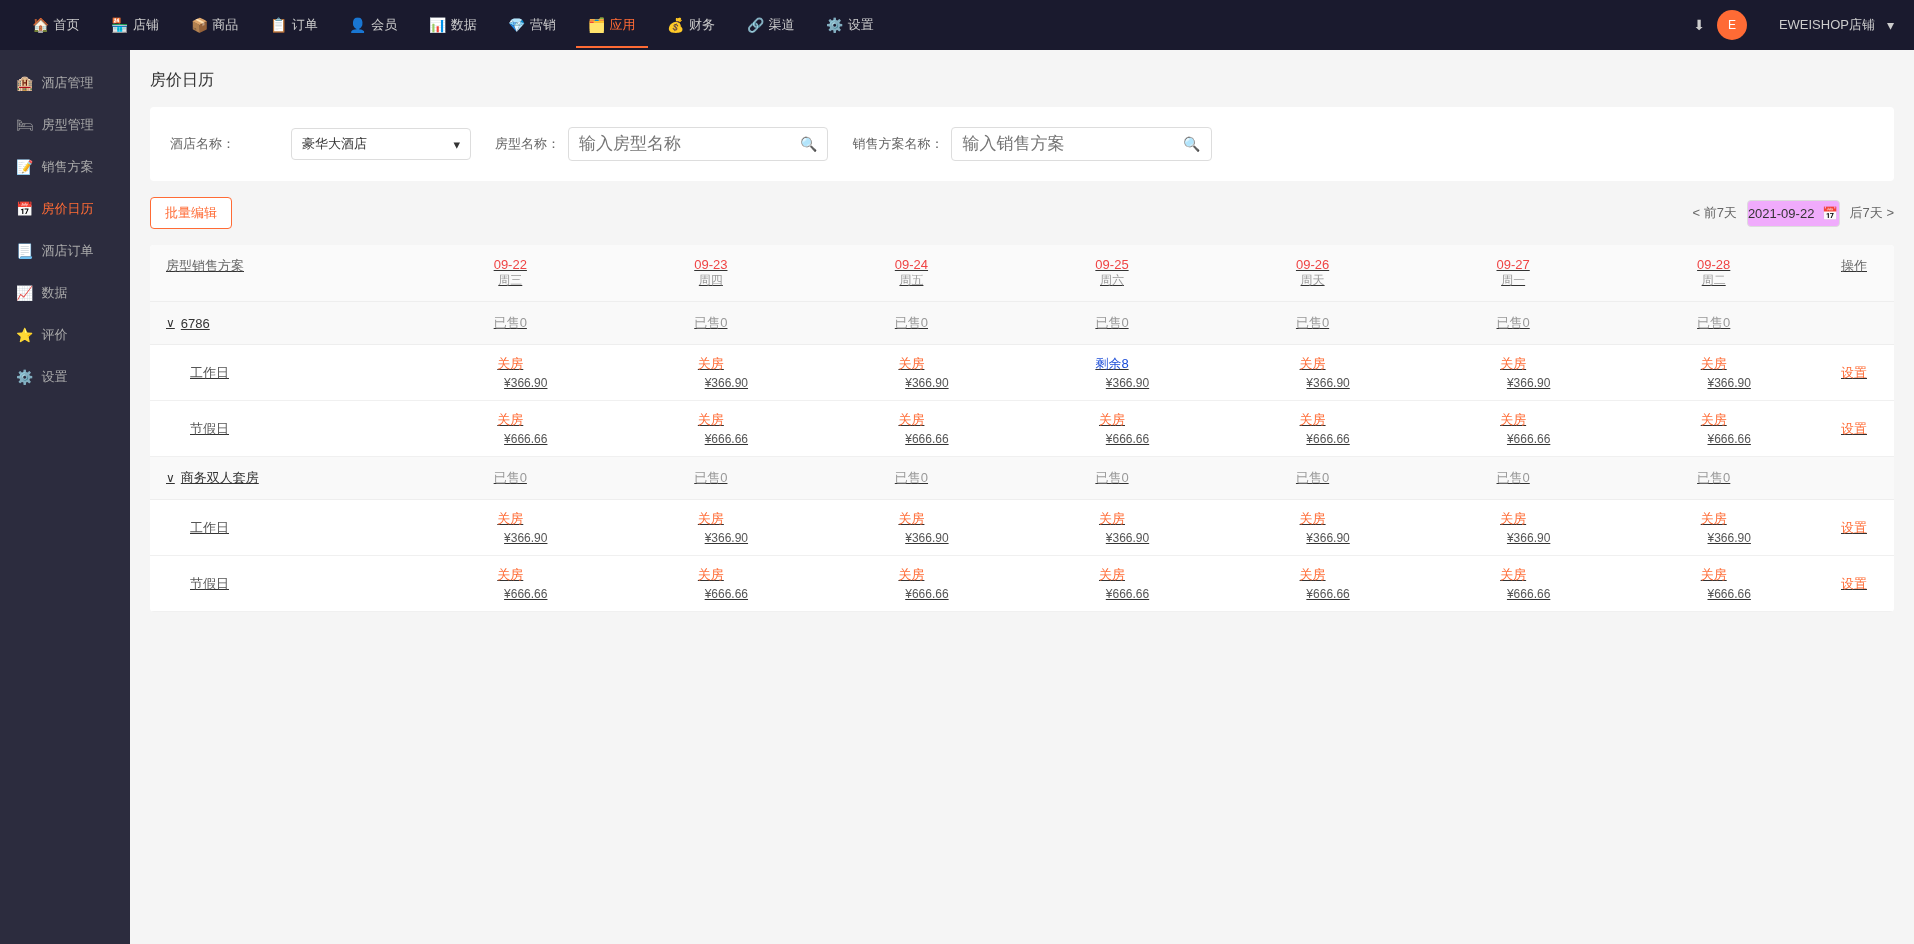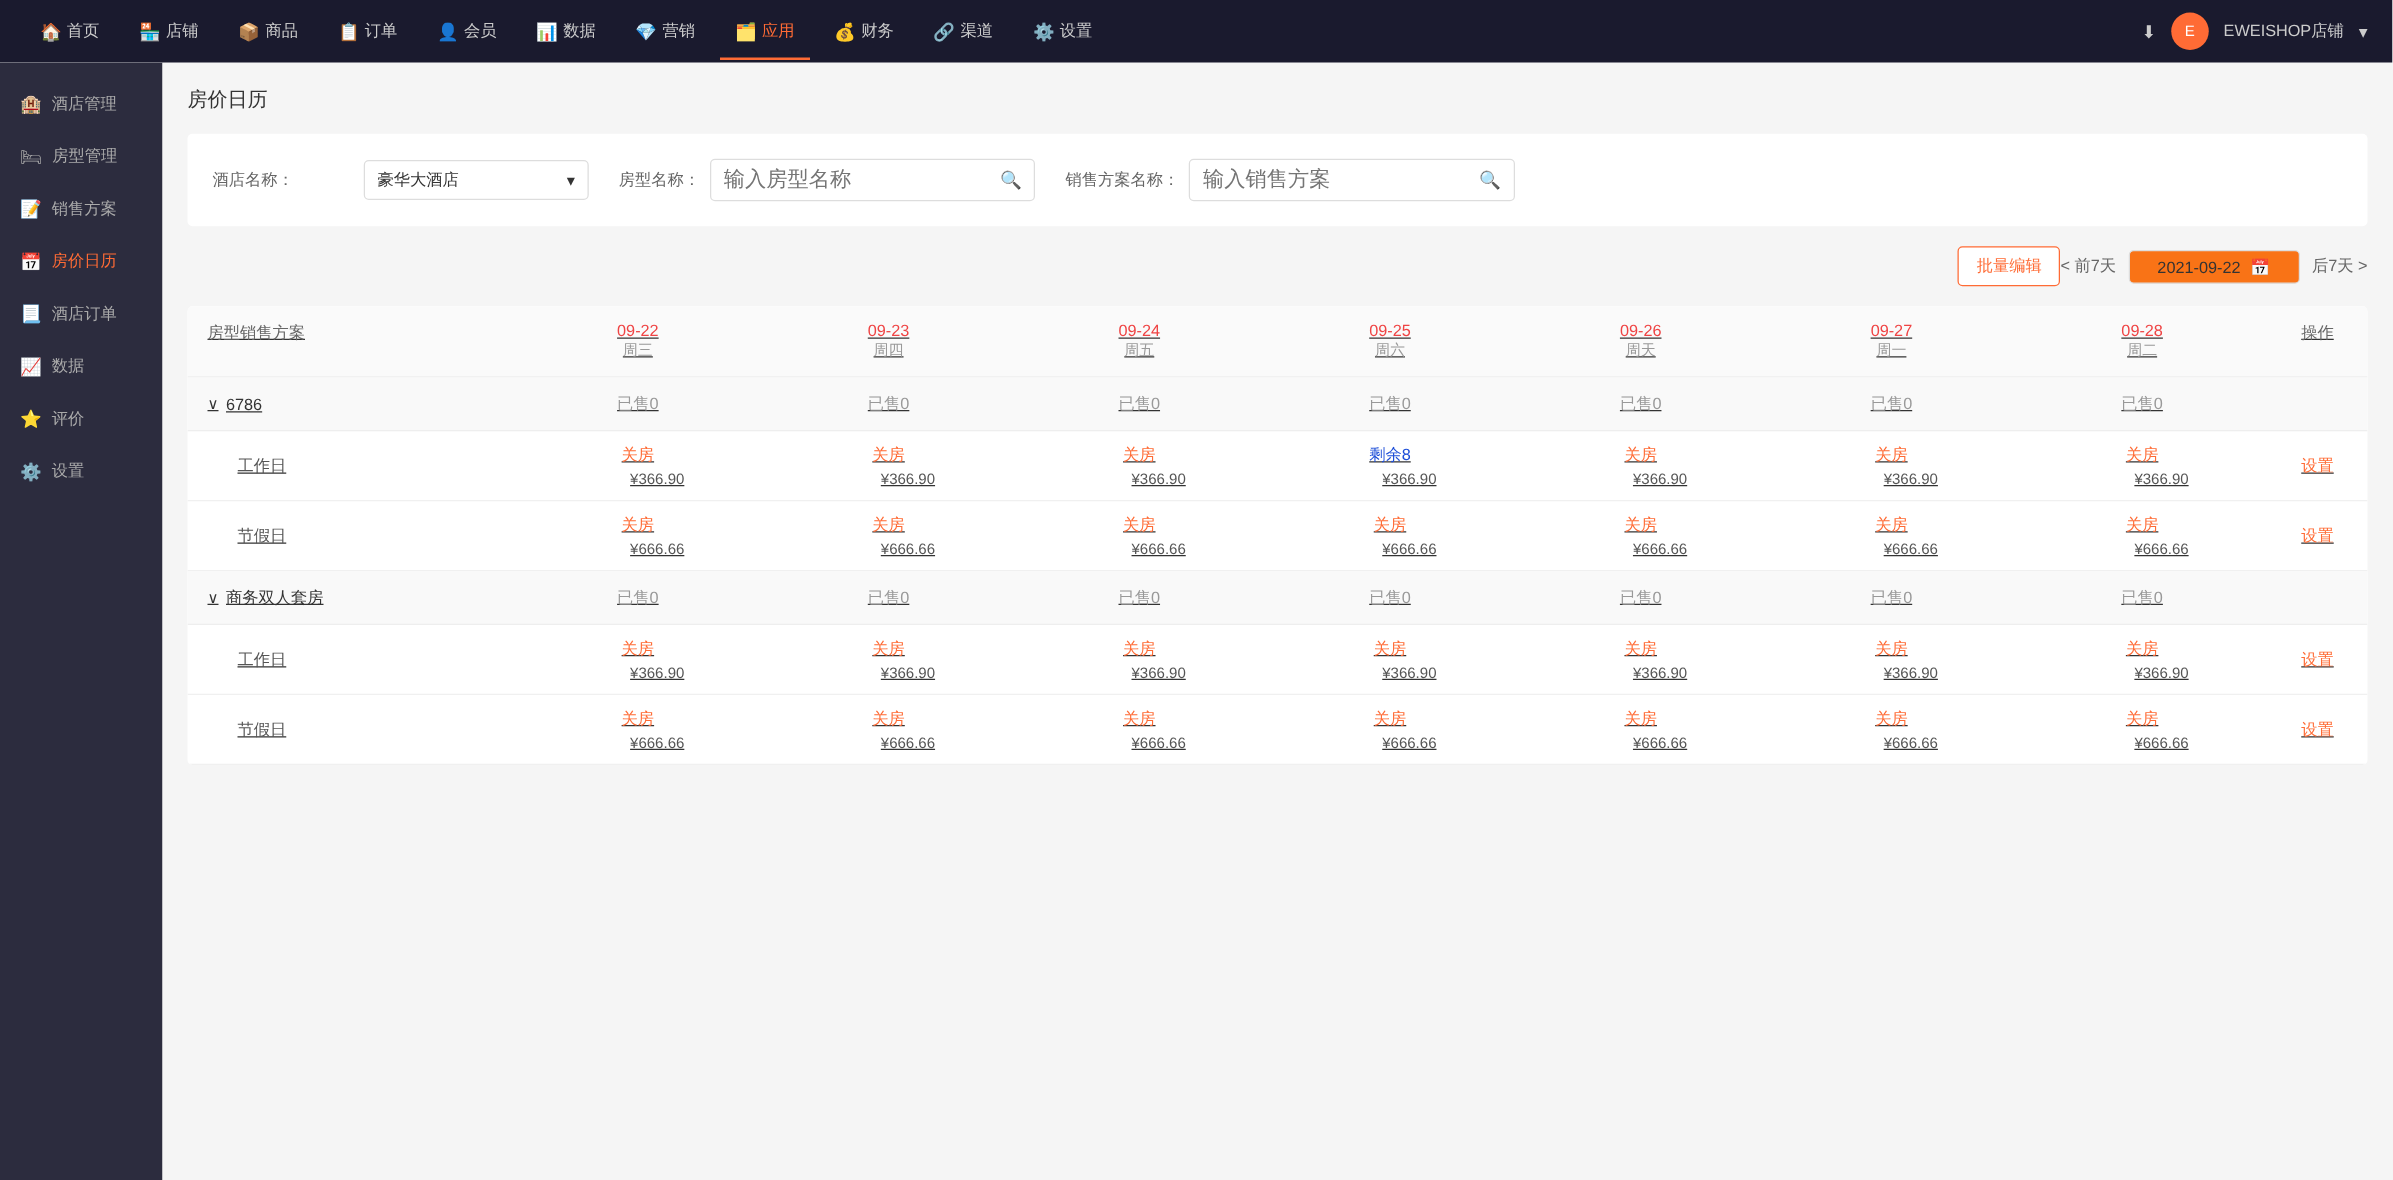--- a/index.html
+++ b/index.html
@@ -47,21 +47,21 @@
       gap: 12px;
       color: #ccc;
     }
     .user-avatar {
       width: 30px; height: 30px;
       background: #ff6b35;
       border-radius: 50%;
       display: flex; align-items: center; justify-content: center;
       color: #fff; font-size: 12px;
     }
-    .user-name { color: #ccc; font-size: 13px; cursor: pointer; }
+    .user-name { color: #ccc; font-size: 13px; cursor: pointer; margin-left: 20px; }
 
     
     .main-layout { display: flex; flex: 1; overflow: hidden; }
 
     
     .sidebar {
       width: 130px;
       background: #2c2c3e;
       padding: 12px 0;
       flex-shrink: 0;
@@ -140,21 +140,21 @@
       font-size: 17px;
       flex: 1;
       color: #999;
     }
     .search-icon-btn { color: #999; cursor: pointer; font-size: 14px; }
 
     
     .calendar-toolbar {
       display: flex;
       align-items: center;
-      justify-content: flex-end;
+      justify-content: space-between;
       margin-bottom: 16px;
     }
     .batch-edit-btn {
       border: 1px solid #ff6b35;
       color: #ff6b35;
       background: #fff;
       padding: 6px 14px;
       border-radius: 4px;
       cursor: pointer;
       font-size: 13px;
@@ -170,22 +170,22 @@
       font-size: 13px;
       display: flex;
       align-items: center;
       gap: 4px;
     }
     .date-input-wrap {
       display: flex;
       align-items: center;
       border: 1px solid #ddd;
       border-radius: 4px;
-      padding: 5px 22px;
-      background: #f97316;
+      padding: 5px 0;
+      background: #f0abfc;
       font-size: 13px;
       gap: 8px;
     }
 
     
     .price-table {
       background: #fff;
       border-radius: 4px;
       overflow: hidden;
       text-decoration: underline;

